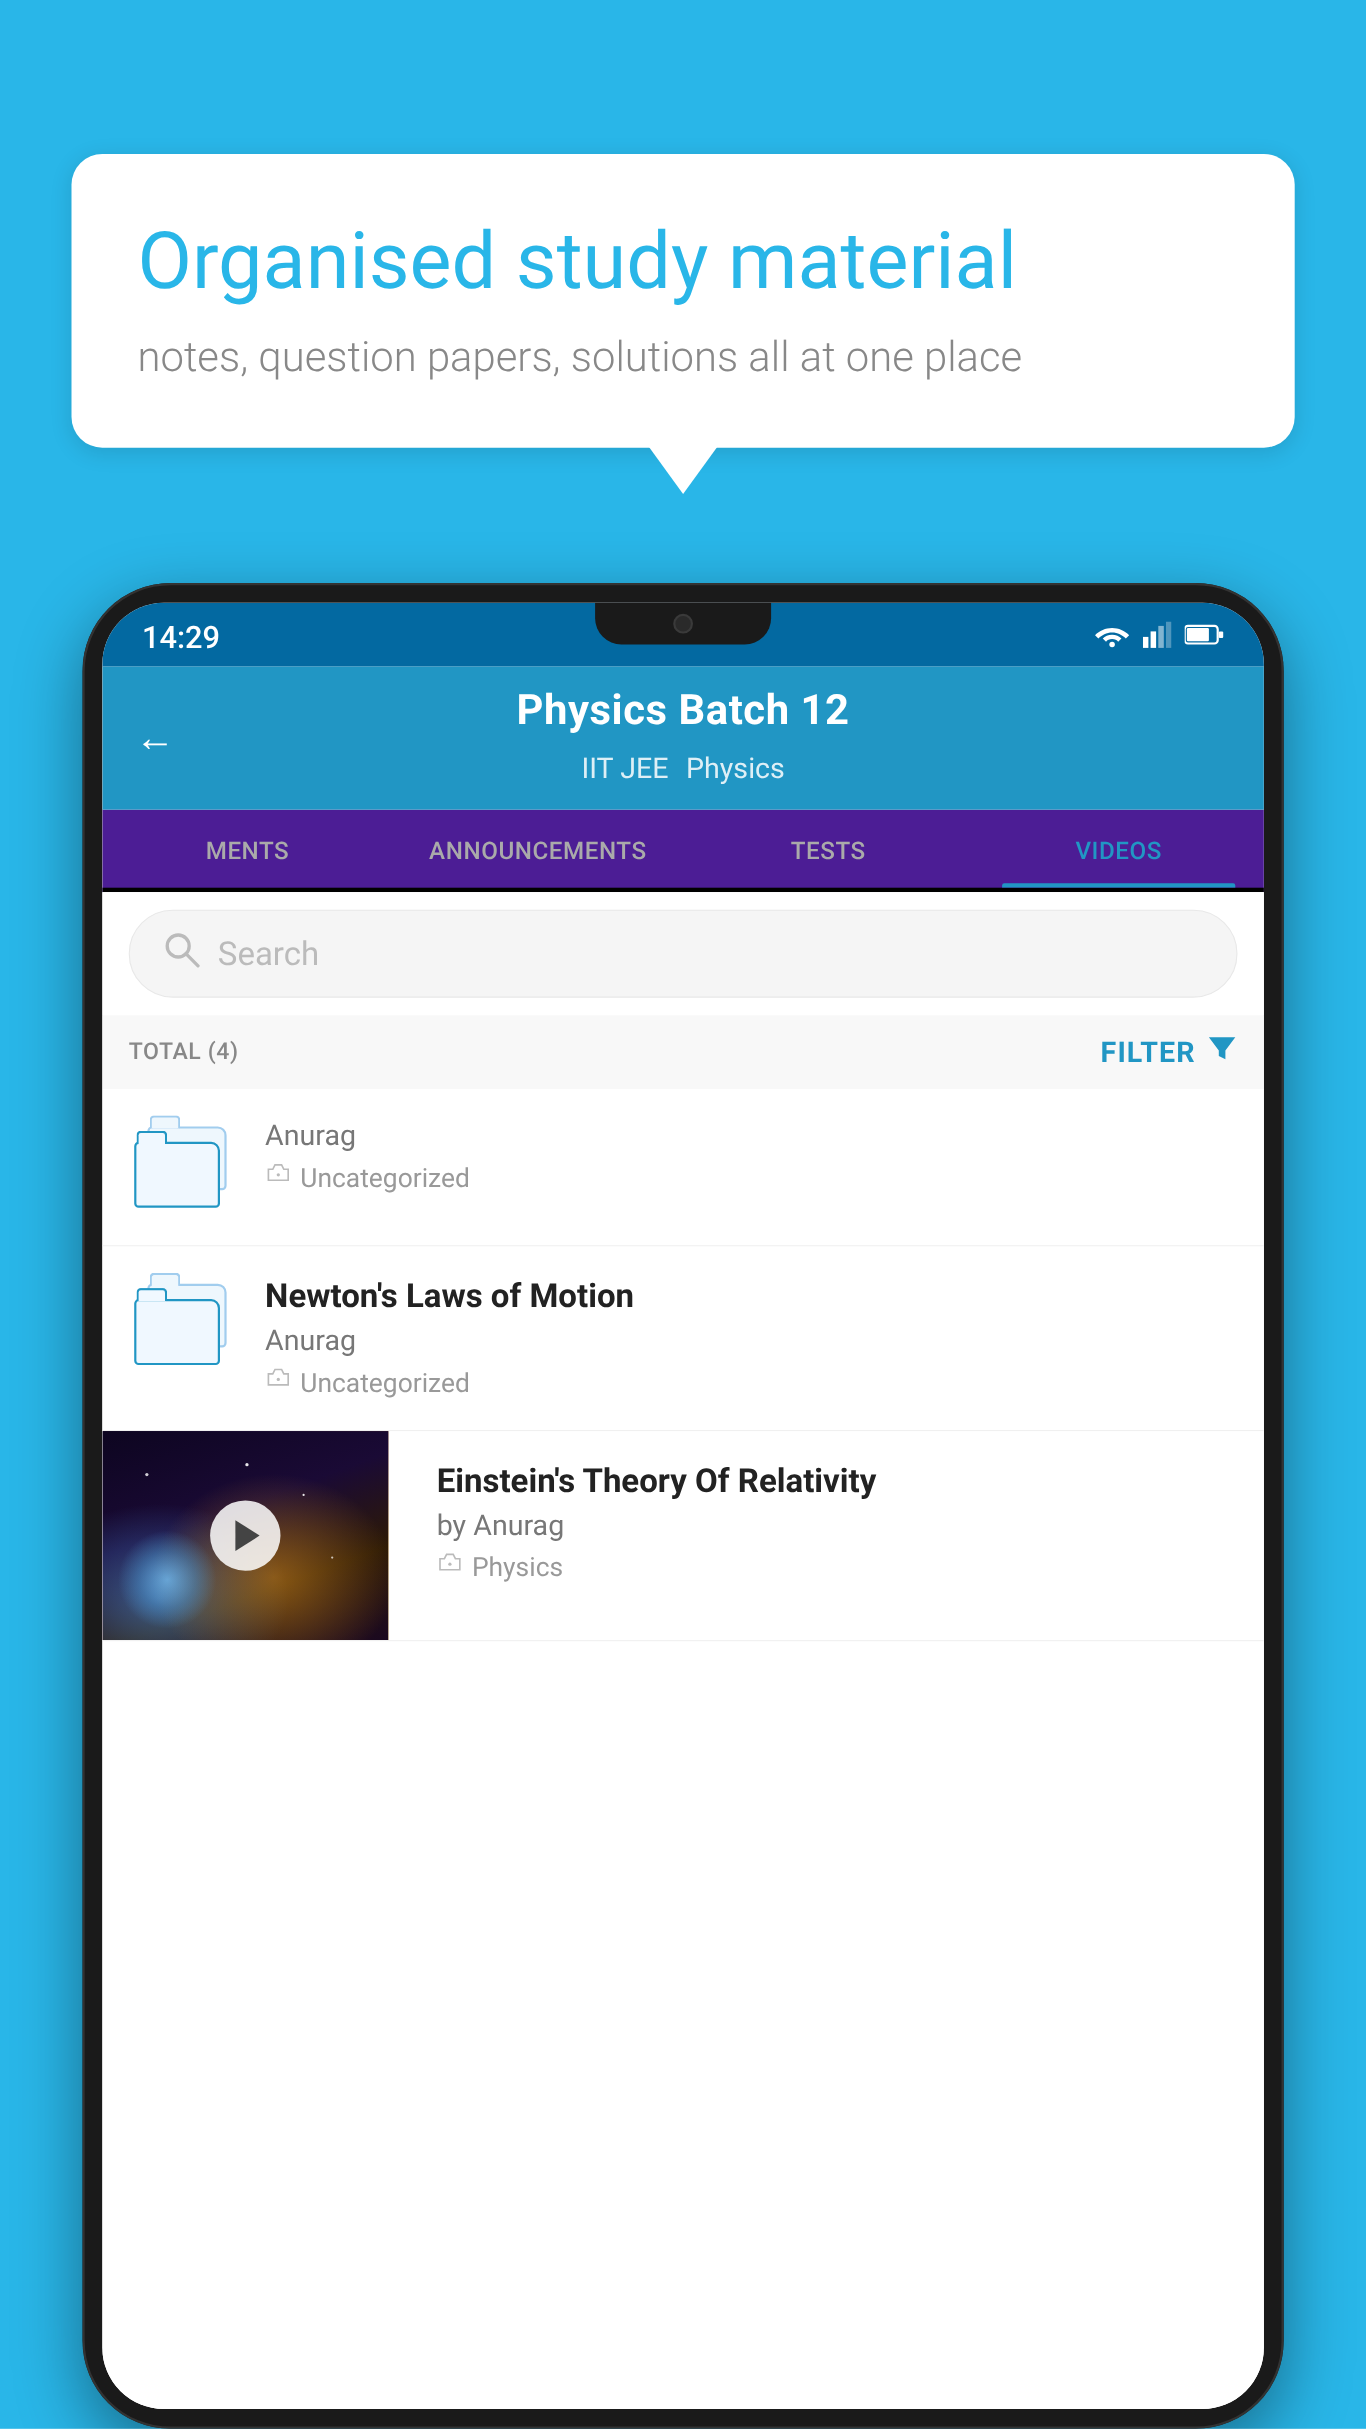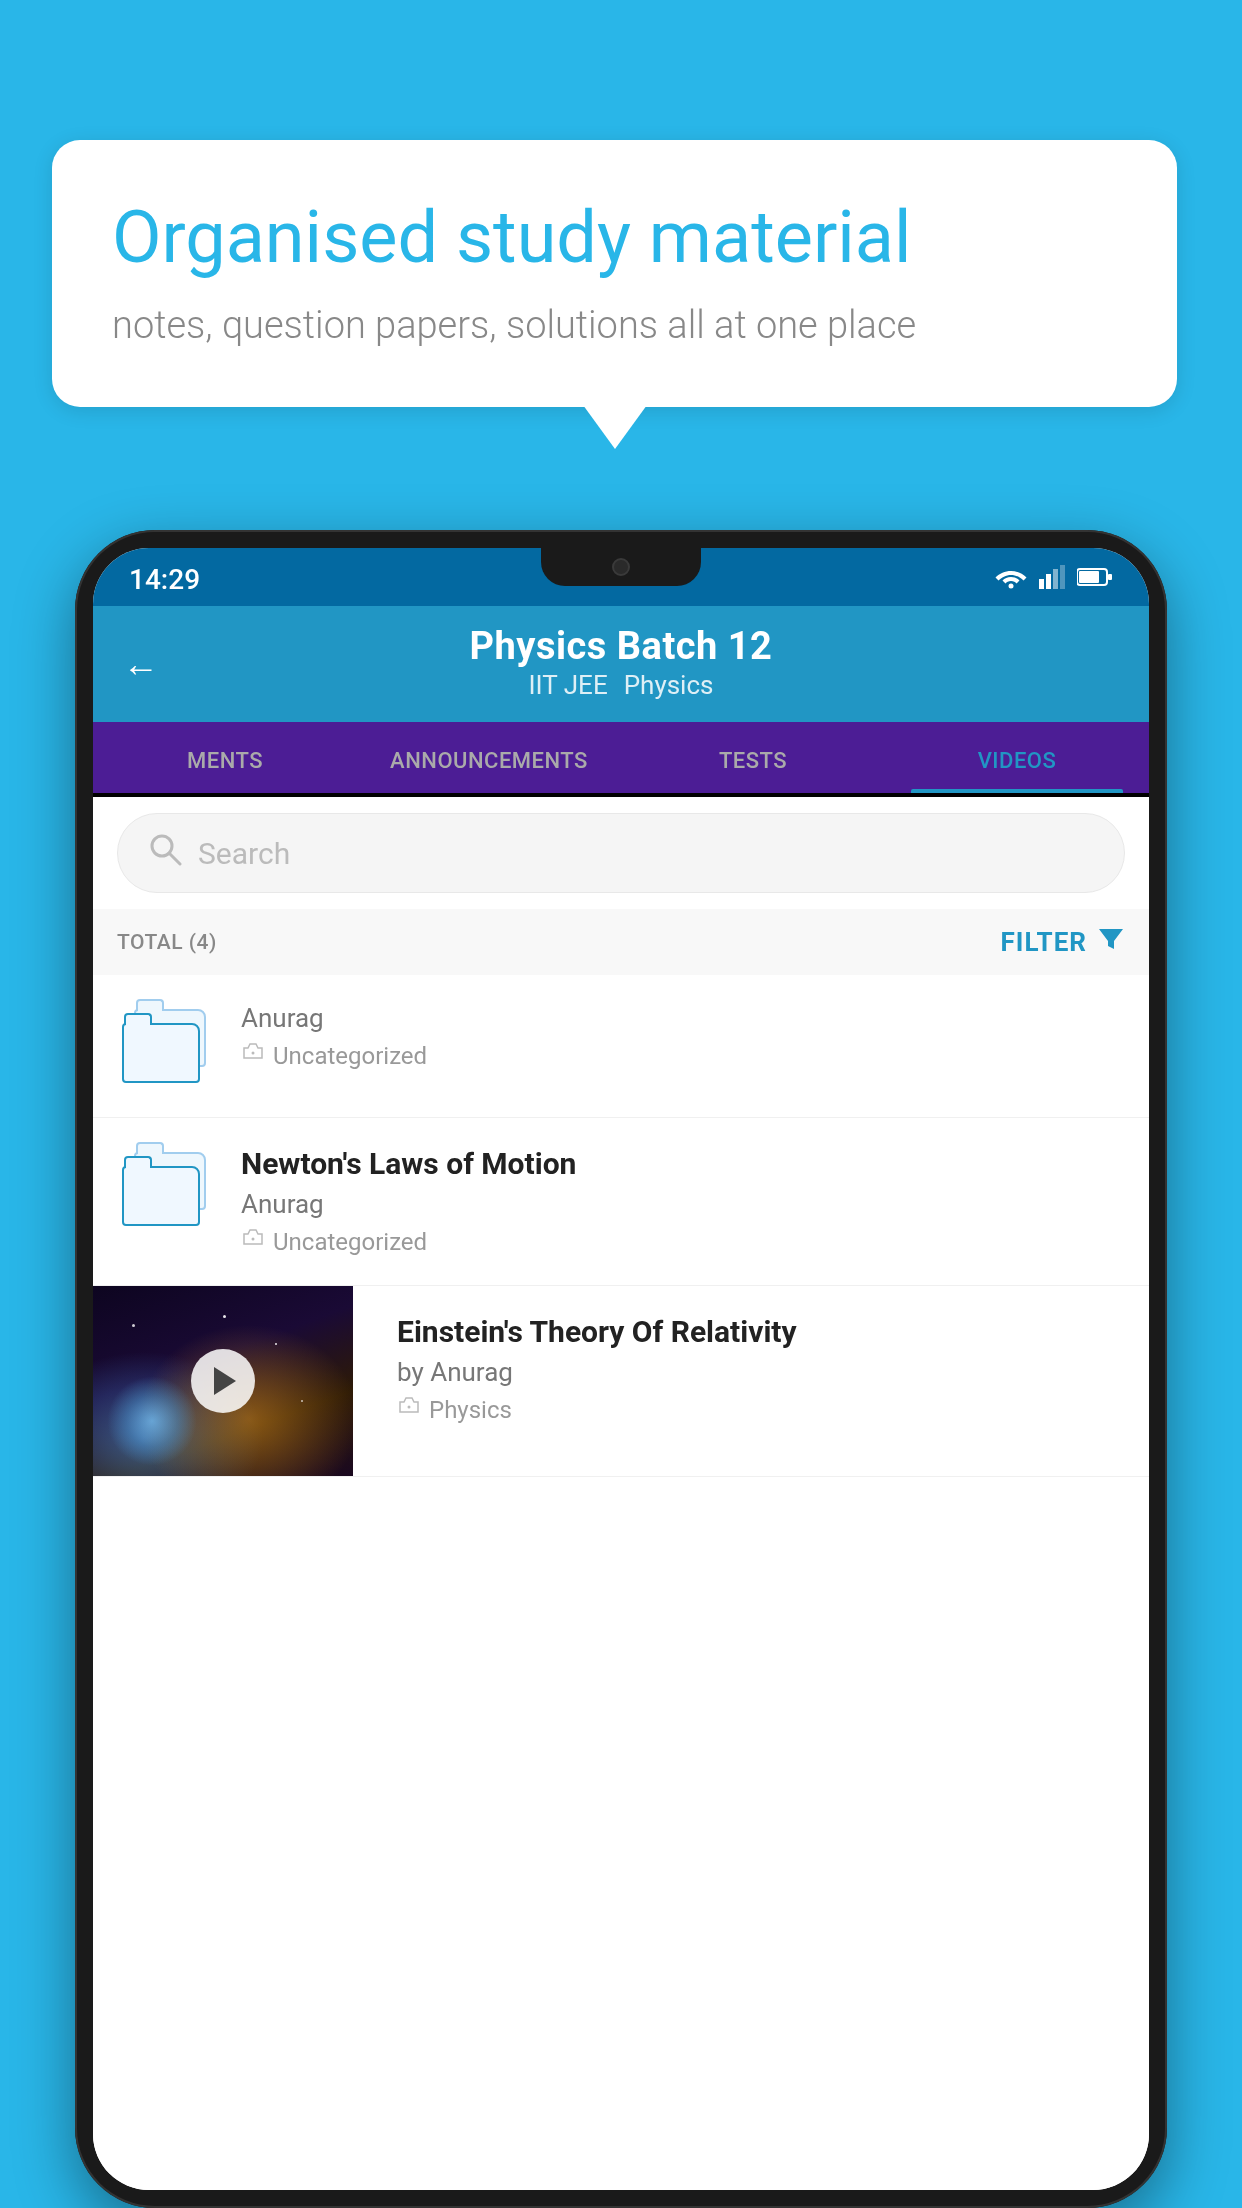--- a/index.html
+++ b/index.html
@@ -10,21 +10,21 @@
       background-color: #29b6e8;
       font-family: 'Roboto', Arial, sans-serif;
       overflow: hidden;
       position: relative;
     }
 
     
     .speech-bubble {
       position: absolute;
       top: 140px;
-      left: 52px;
+      left: 65px;
       right: 65px;
       background: white;
       border-radius: 28px;
       padding: 55px 60px 60px 60px;
       box-shadow: 0 4px 20px rgba(0,0,0,0.12);
     }
     .speech-bubble::after {
       content: '';
       position: absolute;
       bottom: -42px;
@@ -126,21 +126,21 @@
     .header-title {
       color: white;
       font-size: 38px;
       font-weight: 700;
       letter-spacing: 0.5px;
     }
 
     .header-subtitle {
       color: rgba(255,255,255,0.9);
       font-size: 26px;
-      margin-top: 2px;
+      margin-top: 16px;
       display: flex;
       gap: 16px;
     }
 
     .header-subtitle span {
       color: rgba(255,255,255,0.85);
     }
 
     
     .tab-bar {

